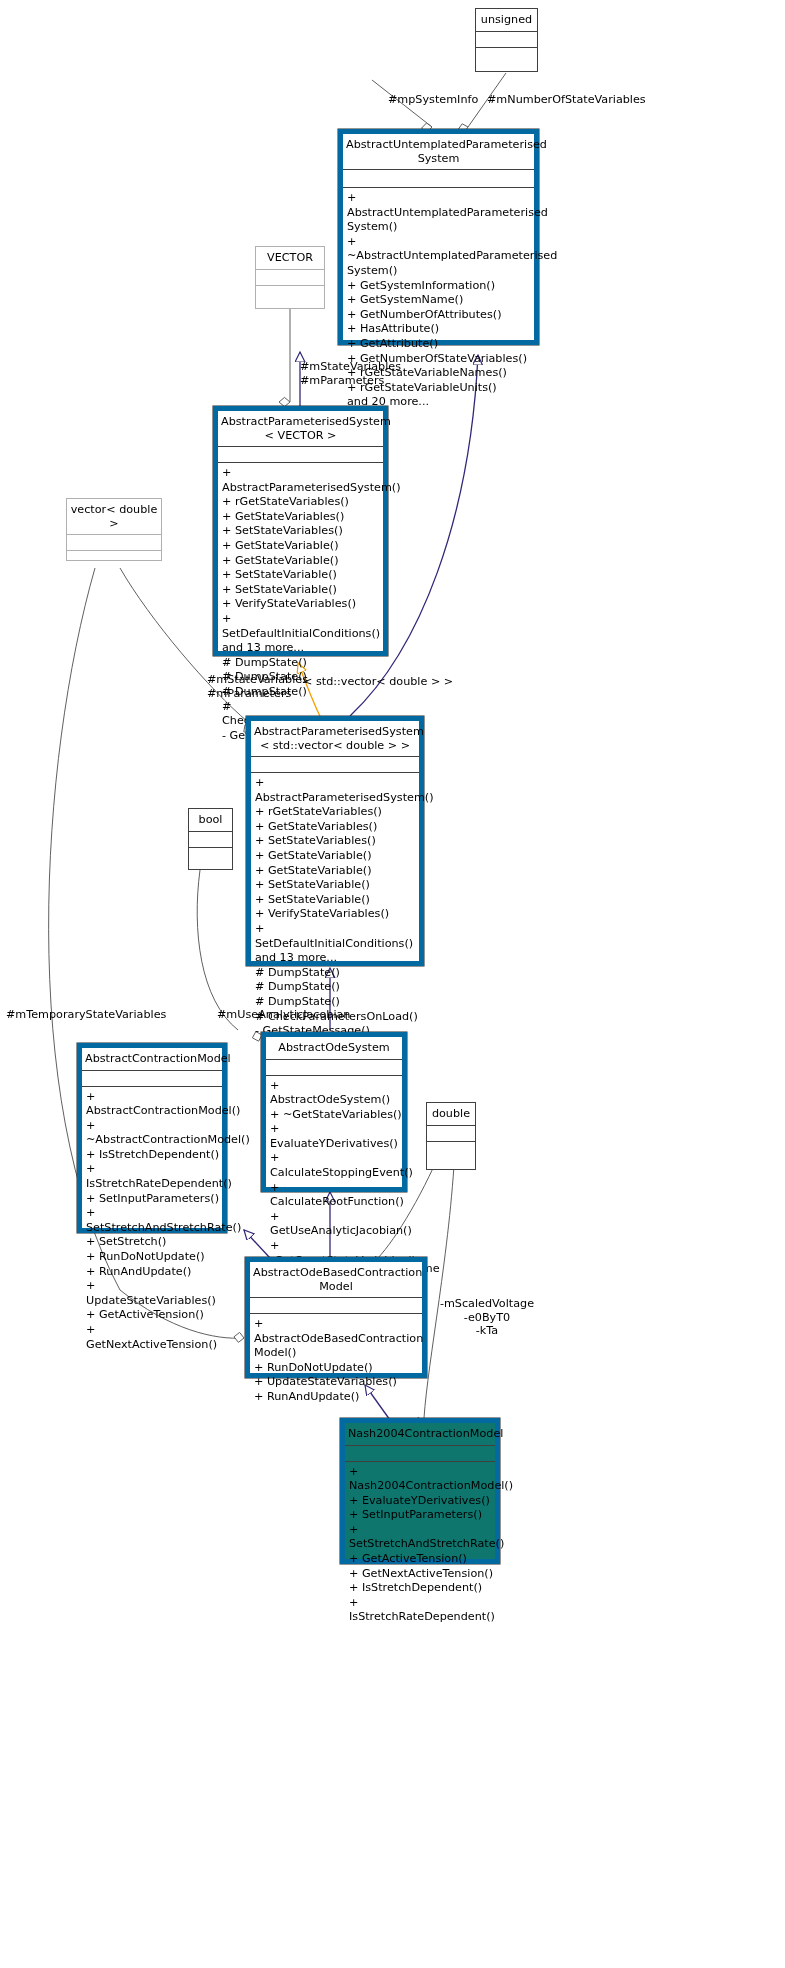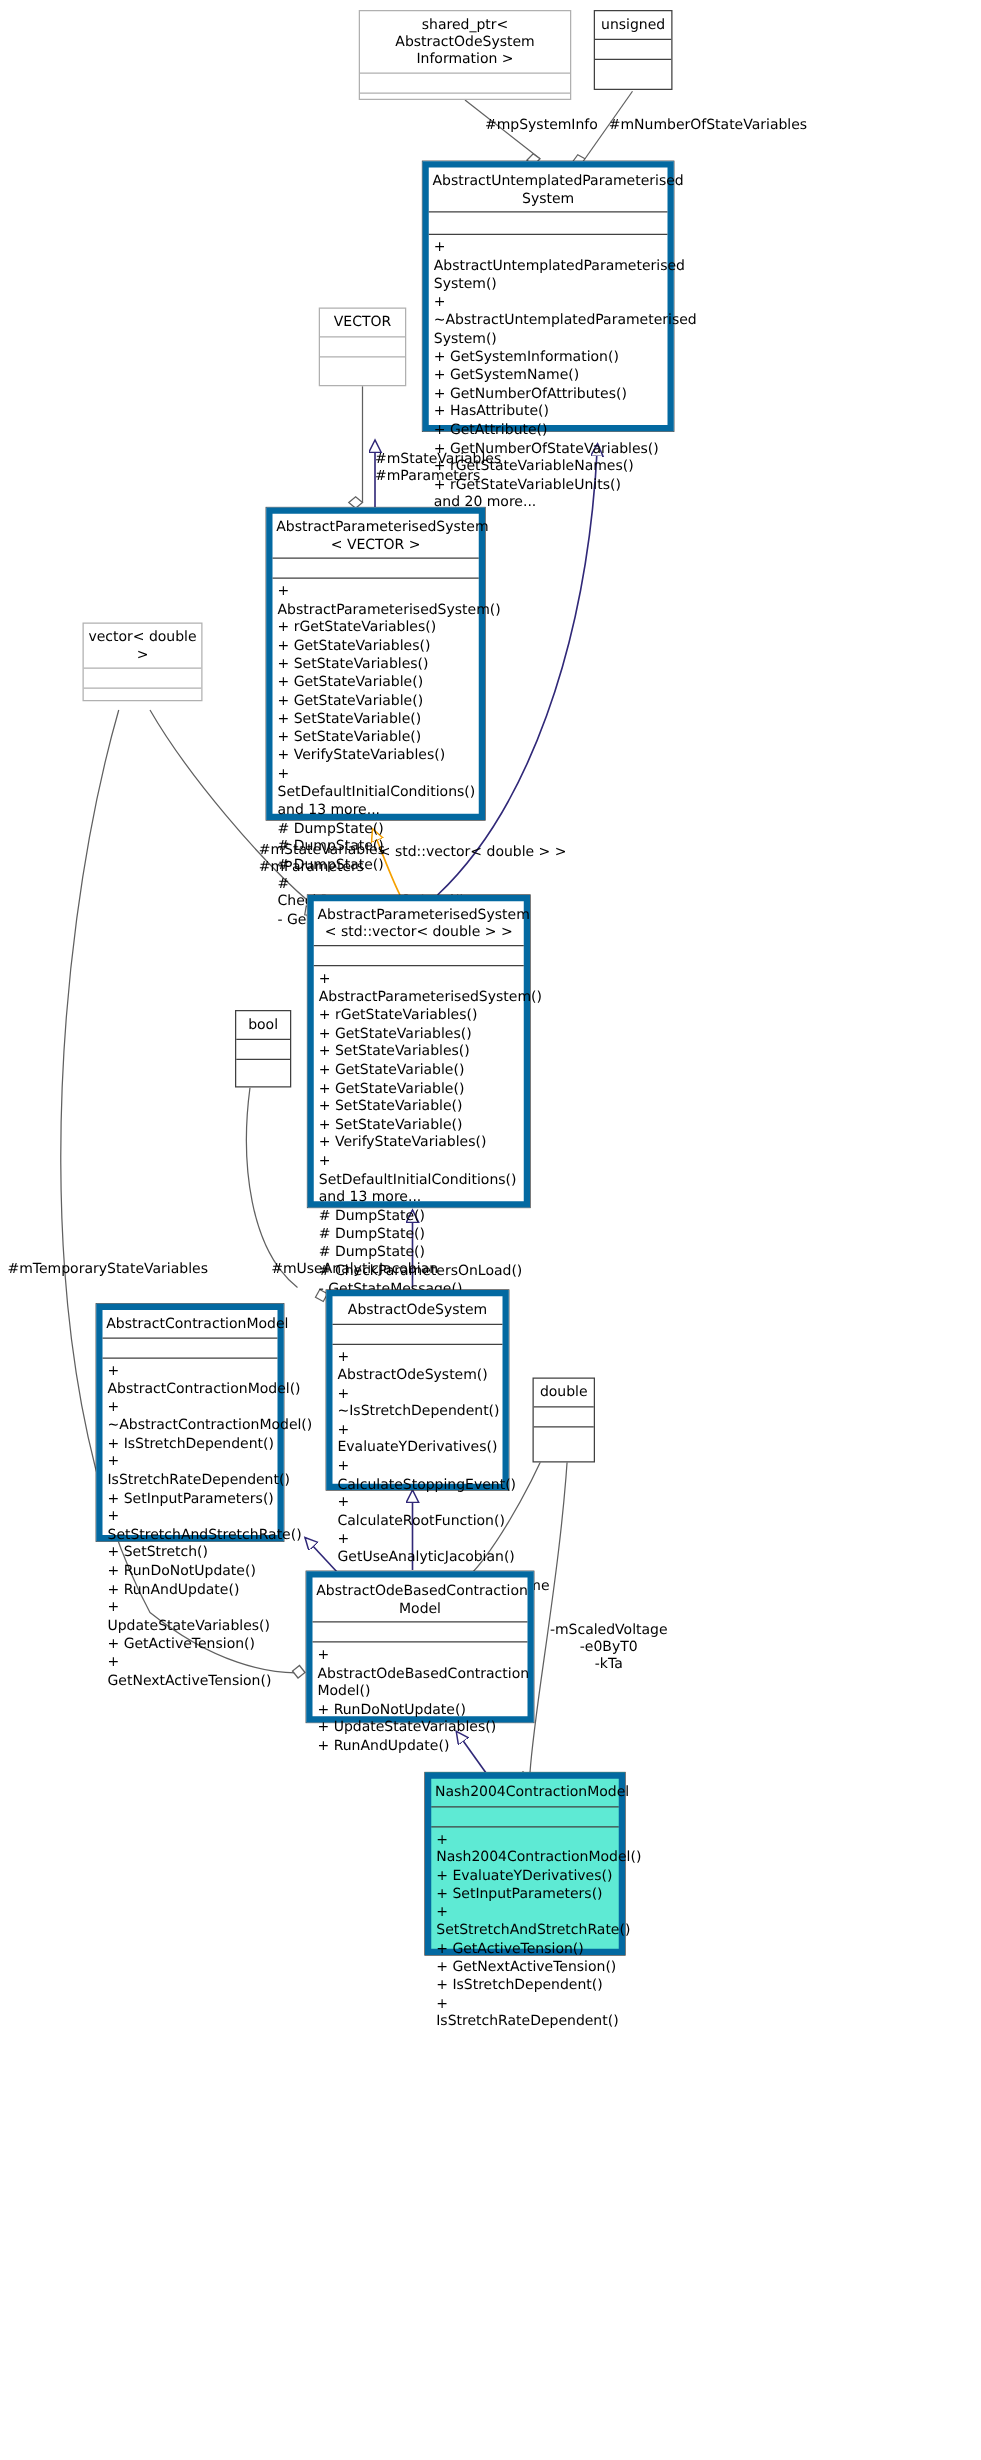--- a/index.html
+++ b/index.html
@@ -8,21 +8,21 @@
     font-family:"DejaVu Sans","Liberation Sans",sans-serif;
     color:#000000;
   }
   #canvas{position:absolute;left:0;top:0;width:785px;height:1968px;}
   svg.edges{position:absolute;left:0;top:0;width:785px;height:1968px;pointer-events:none;}
 
   .node{position:absolute;box-sizing:border-box;background:#ffffff;
         border:1px solid #404040;}
   .node.thick{border:5px solid #0369a1;box-shadow:0 0 0 0.5px #2b2b2b;}
   .node.light{border:1px solid #b0b0b0;}
-  .node.grey{background:#5eead4;}
+  .node.grey{background:#0f766e;}
 
   .n-title{font-size:11.2px;text-align:center;line-height:13.5px;
            padding:4px 3px 4px 3px;white-space:pre-line;}
   .n-title.light{color:#000;}
   .sep{height:1px;background:#404040;}
   .sep.light{background:#b0b0b0;}
   .n-attrs{min-height:15px;}
   .n-attrs.tall{min-height:17px;}
   .n-methods{padding:3px 0 3px 4px;}
   .n-methods .m{font-size:11.2px;line-height:14.6px;white-space:pre-wrap;
@@ -79,28 +79,20 @@
 
     <path d="M 442 1148 C 420 1200, 392 1245, 374 1262" stroke="#606060" stroke-width="1" fill="none"></path>
     <path d="M 374 1262 l -5.6 -4.4 l -4.4 5.6 l 5.6 4.4 z" fill="#ffffff" stroke="#606060" stroke-width="1"></path>
 
     <path d="M 390 1420 L 365 1385" stroke="#302878" stroke-width="1.3" fill="none" marker-end="url(#hollowTri)"></path>
 
     <path d="M 455 1148 C 450 1250, 428 1360, 424 1418" stroke="#606060" stroke-width="1" fill="none"></path>
     <path d="M 424 1422 l -5.6 -4.6 l -5.6 4.6 l 5.6 4.6 z" fill="#ffffff" stroke="#606060" stroke-width="1"></path>
   </svg>
 
-  <div class="node light" style="left:287px;top:8px;width:170px;height:72px;">
-    <div class="n-title light">shared_ptr&lt; AbstractOdeSystem
-Information &gt;</div>
-    <div class="sep light"></div>
-    <div class="n-attrs"></div>
-    <div class="sep light"></div>
-    <div class="n-attrs tall"></div>
-  </div>
 
   <div class="node" style="left:475px;top:8px;width:63px;height:64px;">
     <div class="n-title">unsigned</div>
     <div class="sep"></div>
     <div class="n-attrs"></div>
     <div class="sep"></div>
     <div class="n-attrs"></div>
   </div>
 
   <div class="elabel" style="left:388px;top:93px;width:110px;">#mpSystemInfo</div>
@@ -239,21 +231,21 @@
     </div>
   </div>
 
   <div class="node thick" style="left:261px;top:1032px;width:146px;height:160px;">
     <div class="n-title">AbstractOdeSystem</div>
     <div class="sep"></div>
     <div class="n-attrs"></div>
     <div class="sep"></div>
     <div class="n-methods">
       <div class="m">+ AbstractOdeSystem()</div>
-      <div class="m">+ ~IsStretchDependent()</div>
+      <div class="m">+ ~GetStateVariables()</div>
       <div class="m">+ EvaluateYDerivatives()</div>
       <div class="m">+ CalculateStoppingEvent()</div>
       <div class="m">+ CalculateRootFunction()</div>
       <div class="m">+ GetUseAnalyticJacobian()</div>
       <div class="m">+ rGetConstStateVariables()</div>
       <div class="m">- save()</div>
       <div class="m">- load()</div>
     </div>
   </div>
 

